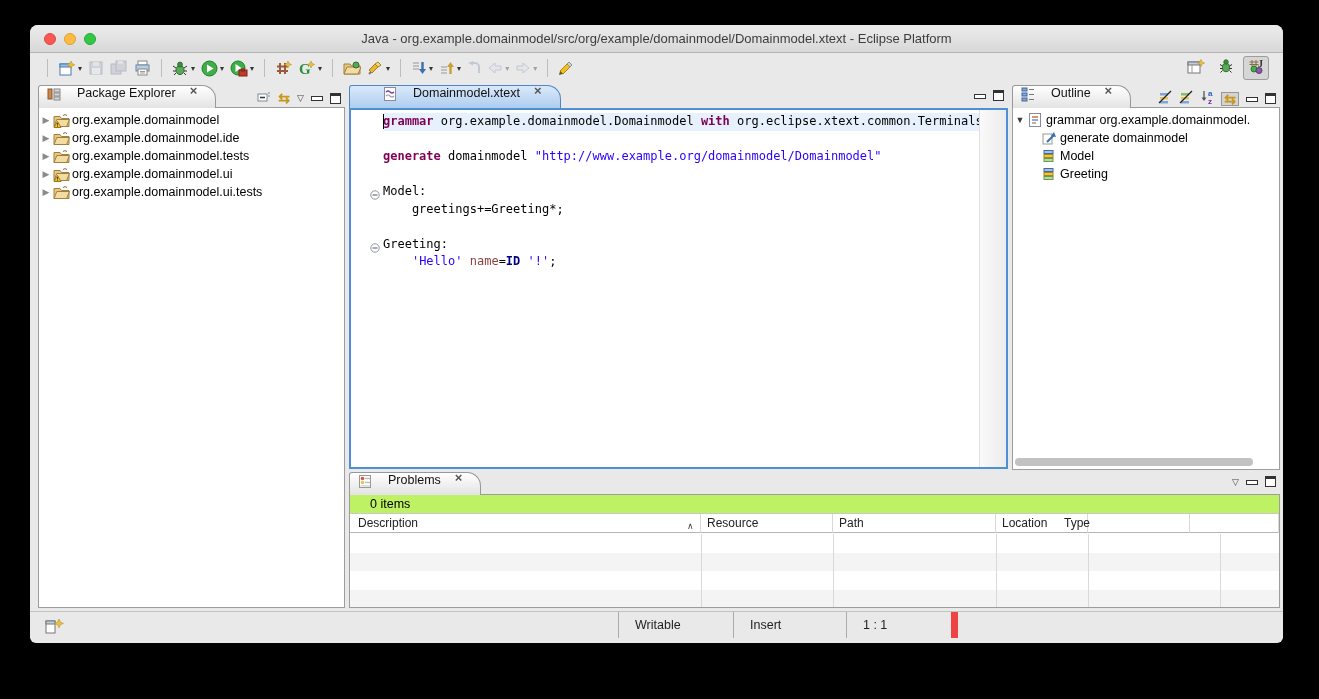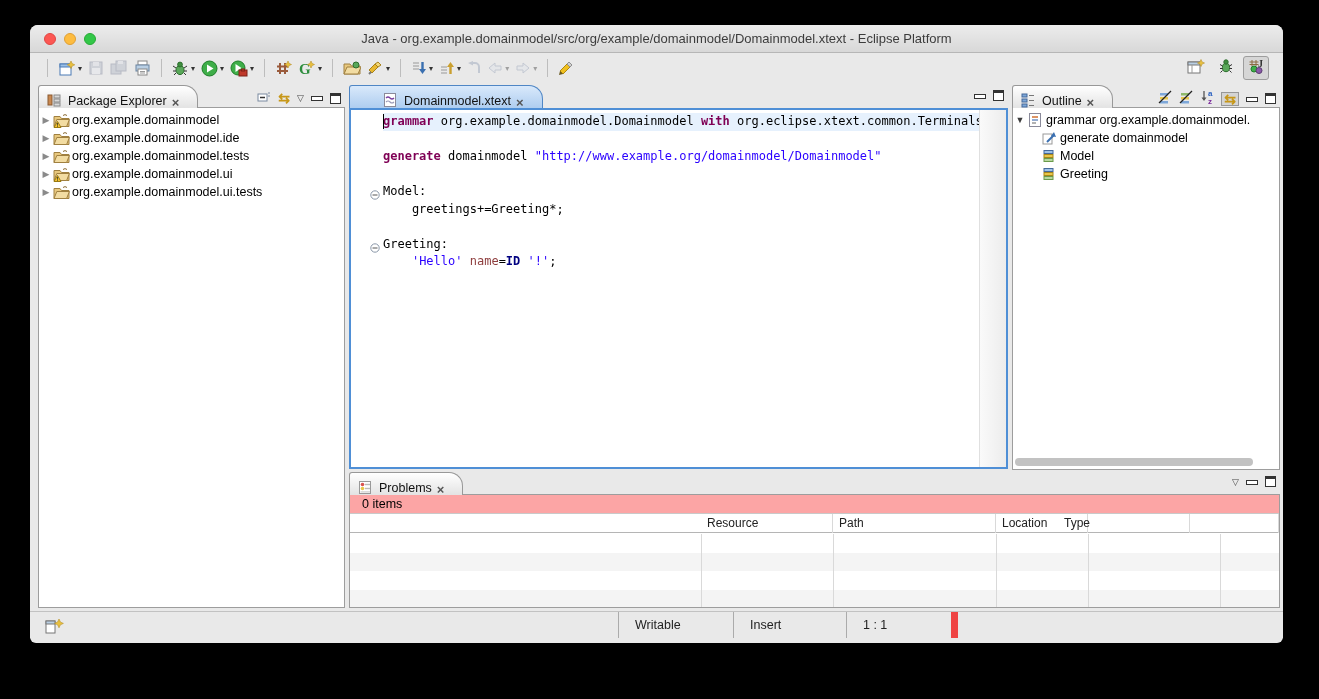--- a/index.html
+++ b/index.html
@@ -32,21 +32,21 @@
            box-shadow:-2px 0 0 -1px #bdbdbd; }
   .toolbar-right { position:absolute; right:14px; top:3px; display:flex; align-items:center; }
   .pbtn { display:inline-flex; align-items:center; justify-content:center;
           width:26px; height:24px; border-radius:3px; margin-left:4px; }
   .pbtn.active { background:#d6d6d6; border:1px solid #9d9d9d; }
 
   
   .panel { position:absolute; }
   .tabrow { position:relative; height:23px; }
   .tabrow-line { position:absolute; left:0; right:0; bottom:0; height:1px; background:#9d9d9d; }
-  .vtab { position:relative; display:inline-flex; align-items:flex-end; gap:5px; height:23px;
+  .vtab { position:relative; display:inline-flex; align-items:flex-start; gap:14px; height:23px;
           padding:0 18px 0 7px; background:linear-gradient(#ffffff,#e3e3e3);
           border:1px solid #989898; border-bottom:none; border-radius:3px 14px 0 0;
           font-size:12.5px; color:#111; z-index:2; }
   .etab { background:linear-gradient(#d9e9fb 0%,#aecdf0 100%);
           border-color:#4f86c5;padding-left:32px; }
   .closeglyph { font-size:13px; font-weight:bold; color:#555; line-height:10px; }
   .viewbtns { position:absolute; right:4px; top:4px; display:flex; align-items:center; gap:7px; }
   .menu-tri { font-size:9px; color:#444; }
   .btn-min { width:12px; height:5px; border:1px solid #333; background:#fff; margin-top:1px; }
   .btn-max { width:11px; height:11px; border:1px solid #333; border-top-width:3px; background:#fff; }
@@ -76,22 +76,22 @@
   .tok-kw   { color:#7f0055; font-weight:bold; }
   .tok-str  { color:#2a00ff; }
   .tok-feat { color:#8f3f3f; }
   .tok-rule { color:#000080; font-weight:bold;text-align:center; }
   .tok-pl   { color:#000; }
   .foldmark { position:absolute; left:19px; width:10px; height:10px; }
   .overview-ruler { width:27px; flex:none; background:linear-gradient(90deg,#fafafa,#ececec);
                     border-left:1px solid #e0e0e0; }
 
   
-  .items-label { height:19px; line-height:19px; font-size:12.5px; padding-left:12px;
-                 border-bottom:1px solid #c9c9c9; background:#fca5a5; }
+  .items-label { height:19px; line-height:19px; font-size:12.5px; padding-left:20px;
+                 border-bottom:1px solid #c9c9c9; background:#bef264; }
   .tablehead { position:relative; height:19px; border-bottom:1px solid #b5b5b5; background:#fff;
                font-size:12px; color:#222; }
   .th { position:absolute; top:0; height:19px; line-height:19px; padding-left:4px;
         border-right:1px solid #d9d9d9; overflow:hidden; }
   .sortmark { position:absolute; font-size:9px; color:#444; top:3px; }
   .tbody { position:absolute; left:0; right:0; bottom:0; }
   .trow { height:18.5px; }
   .trow.alt { background:#f4f4f4; }
   .colline { position:absolute; top:0; bottom:0; width:1px; background:#d9d9d9; }
 
@@ -594,20 +594,21 @@
       </div>
       <div class="viewbtns">
         <span class="menu-tri">▽</span>
         <span class="btn-min"></span>
         <span class="btn-max"></span>
       </div>
     </div>
     <div class="panelbody">
       <div class="items-label">0 items</div>
       <div class="tablehead" id="problems-head">
+          <div class="th" style="left:0px;width:351px;padding-left:8px">Description<span class="sortmark" style="left:337px">∧</span></div>
           <div class="th" style="left:351px;width:132px;padding-left:6px">Resource</div>
           <div class="th" style="left:483px;width:163px;padding-left:6px">Path</div>
           <div class="th" style="left:646px;width:92px;padding-left:6px">Location</div>
           <div class="th" style="left:708px;width:132px;padding-left:6px">Type</div>
           <div class="th" style="left:870px;width:59px;padding-left:6px"></div>
         </div>
       <div class="tbody" style="top:39px;" id="problems-body">
           <div class="trow"></div>
           <div class="trow alt"></div>
           <div class="trow"></div>

